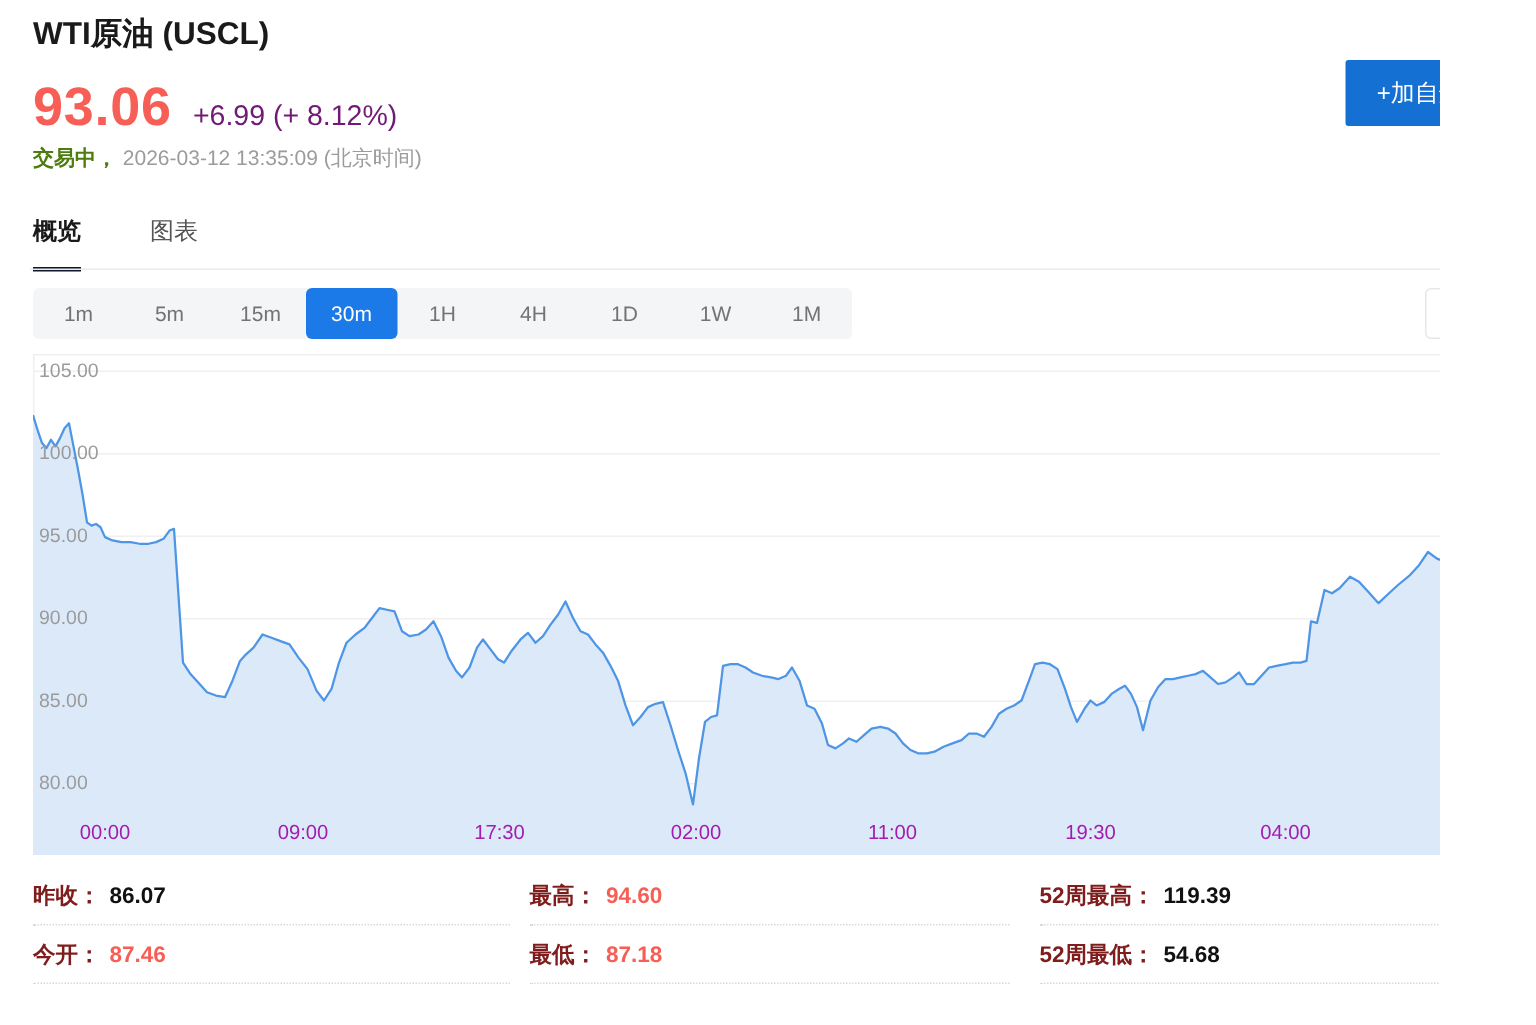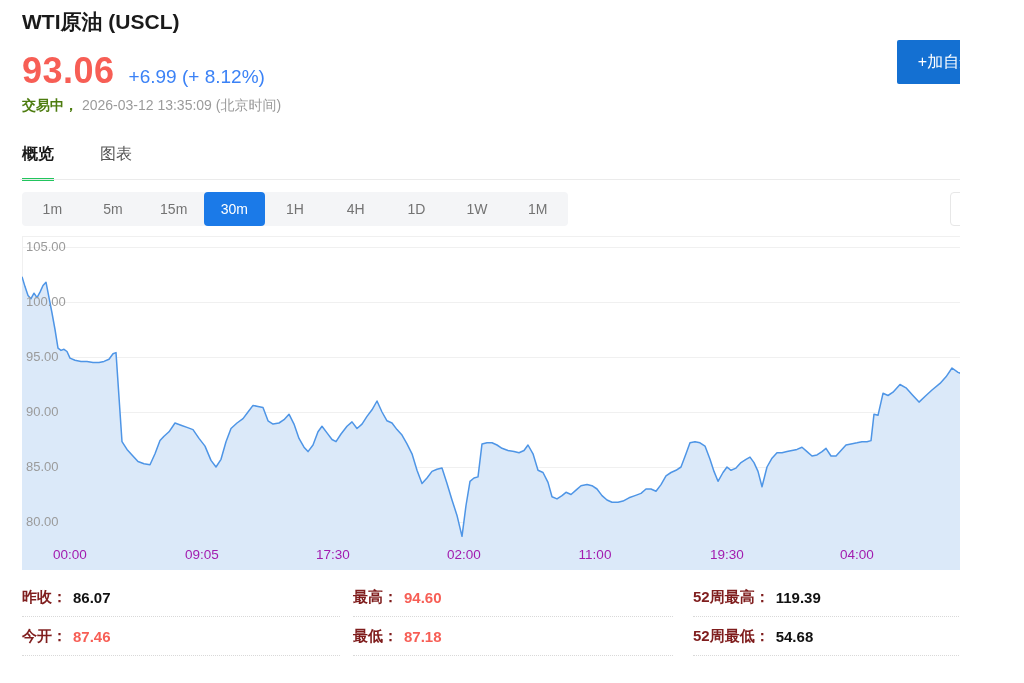--- a/index.html
+++ b/index.html
@@ -4,33 +4,33 @@
 <style>
   * { margin:0; padding:0; box-sizing:border-box; }
   html,body { background:#fff; }
   .page {
     position:relative; width:960px; height:683px; background:#fff;
     font-family:"Liberation Sans","DejaVu Sans",sans-serif; overflow:hidden;
   }
   .title { position:absolute; left:22px; top:8px; font-size:21px; font-weight:700; color:#1a1a1a; }
   .price-row { position:absolute; left:22px; top:50px; display:flex; align-items:baseline;justify-content:space-between; }
   .price { font-size:36px; font-weight:700; color:#f75e55; letter-spacing:0.5px; }
-  .change { font-size:19px; color:#3b82f6; margin-left:14px; }
+  .change { font-size:19px; color:#701a75; margin-left:14px; }
   .status-row { position:absolute; left:22px; top:97px; font-size:14px; }
   .status-label { color:#4d7c0f; font-weight:700;font-family:Liberation Serif, serif; }
   .timestamp { color:#9b9b9b; }
   .watch-btn {
     position:absolute; left:897px; top:40px; width:99px; height:44px;
     background:#1470d2; color:#fff; font-size:16px; border:none; border-radius:2px;
     display:flex; align-items:center; justify-content:center; cursor:pointer;
     font-family:inherit;
   }
   .tabs { position:absolute; left:22px; top:144px; display:flex; gap:46px; }
   .tab { font-size:16px; color:#555; padding-bottom:13px; cursor:pointer; }
-  .tab.active { color:#1a1a1a; font-weight:700; border-bottom:3px solid #22c55e; }
+  .tab.active { color:#1a1a1a; font-weight:700; border-bottom:3px solid #0f172a; }
   .tab-divider { position:absolute; left:20px; top:179px; width:984px; height:1px; background:#ebebeb; }
   .ranges {
     position:absolute; left:22px; top:192px; width:546px; height:34px;
     background:#f4f5f7; border-radius:4px; display:flex; overflow:hidden;
   }
   .range-btn {
     flex:1; display:flex; align-items:center; justify-content:center;
     font-size:14px; color:#737373; font-weight:500; cursor:pointer; border-radius:4px;
   }
   .range-btn.active { background:#1b7ae8; color:#fff; }
@@ -115,21 +115,21 @@
         <path d="M0,40.7 L3,50.6 L6,59.4 L9,62.7 L12,57.2 L15,61.6 L18,56.1 L21,49.5 L24,46.2 L27,61.6 L30,77.0 L33,93.5 L36,112.2 L39,114.4 L42,113.3 L45,115.5 L48,122.1 L53,124.3 L59,125.4 L65,125.4 L71,126.5 L77,126.5 L82,125.4 L87,123.2 L91,117.7 L94,116.6 L100,205.7 L105,213.4 L110,218.9 L116,225.5 L122,227.7 L128,228.8 L133,217.8 L138,204.6 L142,200.2 L147,195.8 L153,187.0 L159,189.2 L165,191.4 L171,193.6 L177,202.4 L183,210.1 L189,224.4 L194,231.0 L199,223.3 L204,205.7 L209,192.5 L215,187.0 L221,182.6 L226,176.0 L231,169.4 L236,170.5 L241,171.6 L246,184.8 L251,188.1 L257,187.0 L262,183.7 L267,178.2 L272,188.1 L277,202.4 L282,211.2 L286,215.6 L291,209.0 L296,195.8 L300,190.3 L305,196.9 L310,203.5 L314,205.7 L319,198.0 L325,190.3 L330,185.9 L335,192.5 L340,188.1 L345,180.4 L350,173.8 L355,165.0 L360,176.0 L365,184.8 L370,187.0 L375,193.6 L380,199.1 L385,207.9 L390,217.8 L395,234.3 L400,247.5 L405,242.0 L410,235.4 L415,233.2 L420,232.1 L425,247.5 L430,264.0 L435,279.4 L440,300.3 L444,269.5 L448,245.3 L452,242.0 L456,240.9 L460,207.9 L465,206.8 L470,206.8 L475,209.0 L480,212.3 L486,214.5 L492,215.6 L497,216.7 L502,214.5 L506,209.0 L511,217.8 L516,234.3 L521,236.5 L526,246.4 L530,260.7 L535,262.9 L540,259.6 L544,256.3 L549,258.5 L554,254.1 L559,249.7 L565,248.6 L570,249.7 L575,253.0 L580,259.6 L585,264.0 L590,266.2 L596,266.2 L601,265.1 L607,261.8 L613,259.6 L619,257.4 L624,253.0 L629,253.0 L634,255.2 L639,248.6 L644,239.8 L649,236.5 L654,234.3 L659,231.0 L664,217.8 L668,206.8 L673,205.7 L678,206.8 L683,210.1 L688,223.3 L692,235.4 L696,245.3 L701,236.5 L705,231.0 L709,234.3 L714,232.1 L719,226.6 L724,223.3 L728,221.1 L732,226.6 L736,235.4 L740,250.8 L745,231.0 L750,222.2 L755,216.7 L760,216.7 L765,215.6 L770,214.5 L775,213.4 L780,211.2 L785,215.6 L790,220.0 L795,218.9 L800,215.6 L804,212.3 L809,220.0 L814,220.0 L819,214.5 L824,209.0 L829,207.9 L835,206.8 L840,205.7 L845,205.7 L849,204.6 L852,178.2 L856,179.3 L861,157.3 L866,159.5 L871,156.2 L878,148.5 L884,151.8 L890,158.4 L897,166.1 L904,159.5 L910,154.0 L918,147.4 L924,140.8 L930,132.0 L936,136.4 L942,138.6 L948,136.4 L954,137.5 L959,136.4 L964,139.7 L969,140.8 L974,141.9 L974,334 L0,334 Z" fill="#dbe9f9" stroke="none"></path>
         <path d="M0,40.7 L3,50.6 L6,59.4 L9,62.7 L12,57.2 L15,61.6 L18,56.1 L21,49.5 L24,46.2 L27,61.6 L30,77.0 L33,93.5 L36,112.2 L39,114.4 L42,113.3 L45,115.5 L48,122.1 L53,124.3 L59,125.4 L65,125.4 L71,126.5 L77,126.5 L82,125.4 L87,123.2 L91,117.7 L94,116.6 L100,205.7 L105,213.4 L110,218.9 L116,225.5 L122,227.7 L128,228.8 L133,217.8 L138,204.6 L142,200.2 L147,195.8 L153,187.0 L159,189.2 L165,191.4 L171,193.6 L177,202.4 L183,210.1 L189,224.4 L194,231.0 L199,223.3 L204,205.7 L209,192.5 L215,187.0 L221,182.6 L226,176.0 L231,169.4 L236,170.5 L241,171.6 L246,184.8 L251,188.1 L257,187.0 L262,183.7 L267,178.2 L272,188.1 L277,202.4 L282,211.2 L286,215.6 L291,209.0 L296,195.8 L300,190.3 L305,196.9 L310,203.5 L314,205.7 L319,198.0 L325,190.3 L330,185.9 L335,192.5 L340,188.1 L345,180.4 L350,173.8 L355,165.0 L360,176.0 L365,184.8 L370,187.0 L375,193.6 L380,199.1 L385,207.9 L390,217.8 L395,234.3 L400,247.5 L405,242.0 L410,235.4 L415,233.2 L420,232.1 L425,247.5 L430,264.0 L435,279.4 L440,300.3 L444,269.5 L448,245.3 L452,242.0 L456,240.9 L460,207.9 L465,206.8 L470,206.8 L475,209.0 L480,212.3 L486,214.5 L492,215.6 L497,216.7 L502,214.5 L506,209.0 L511,217.8 L516,234.3 L521,236.5 L526,246.4 L530,260.7 L535,262.9 L540,259.6 L544,256.3 L549,258.5 L554,254.1 L559,249.7 L565,248.6 L570,249.7 L575,253.0 L580,259.6 L585,264.0 L590,266.2 L596,266.2 L601,265.1 L607,261.8 L613,259.6 L619,257.4 L624,253.0 L629,253.0 L634,255.2 L639,248.6 L644,239.8 L649,236.5 L654,234.3 L659,231.0 L664,217.8 L668,206.8 L673,205.7 L678,206.8 L683,210.1 L688,223.3 L692,235.4 L696,245.3 L701,236.5 L705,231.0 L709,234.3 L714,232.1 L719,226.6 L724,223.3 L728,221.1 L732,226.6 L736,235.4 L740,250.8 L745,231.0 L750,222.2 L755,216.7 L760,216.7 L765,215.6 L770,214.5 L775,213.4 L780,211.2 L785,215.6 L790,220.0 L795,218.9 L800,215.6 L804,212.3 L809,220.0 L814,220.0 L819,214.5 L824,209.0 L829,207.9 L835,206.8 L840,205.7 L845,205.7 L849,204.6 L852,178.2 L856,179.3 L861,157.3 L866,159.5 L871,156.2 L878,148.5 L884,151.8 L890,158.4 L897,166.1 L904,159.5 L910,154.0 L918,147.4 L924,140.8 L930,132.0 L936,136.4 L942,138.6 L948,136.4 L954,137.5 L959,136.4 L964,139.7 L969,140.8 L974,141.9" fill="none" stroke="#4e95e6" stroke-width="1.5" stroke-linejoin="round"></path>
       </svg>
       <div class="ytick" style="top: 3px;">105.00</div>
       <div class="ytick" style="top: 58px;">100.00</div>
       <div class="ytick" style="top: 113px;">95.00</div>
       <div class="ytick" style="top: 168px;">90.00</div>
       <div class="ytick" style="top: 223px;">85.00</div>
       <div class="ytick" style="top: 278px;">80.00</div>
       <div class="xtick" style="left: 17px; top: 311px;">00:00</div>
-      <div class="xtick" style="left: 149px; top: 311px;">09:05</div>
+      <div class="xtick" style="left: 149px; top: 311px;">09:00</div>
       <div class="xtick" style="left: 280px; top: 311px;">17:30</div>
       <div class="xtick" style="left: 411px; top: 311px;">02:00</div>
       <div class="xtick" style="left: 542px; top: 311px;">11:00</div>
       <div class="xtick" style="left: 674px; top: 311px;">19:30</div>
       <div class="xtick" style="left: 804px; top: 311px;">04:00</div>
       <div class="xtick" style="left: 932px; top: 311px; text-align: right;">13:3</div>
     </div>
 
   <div class="stats" id="stats-box">
       <div class="stat-col">

